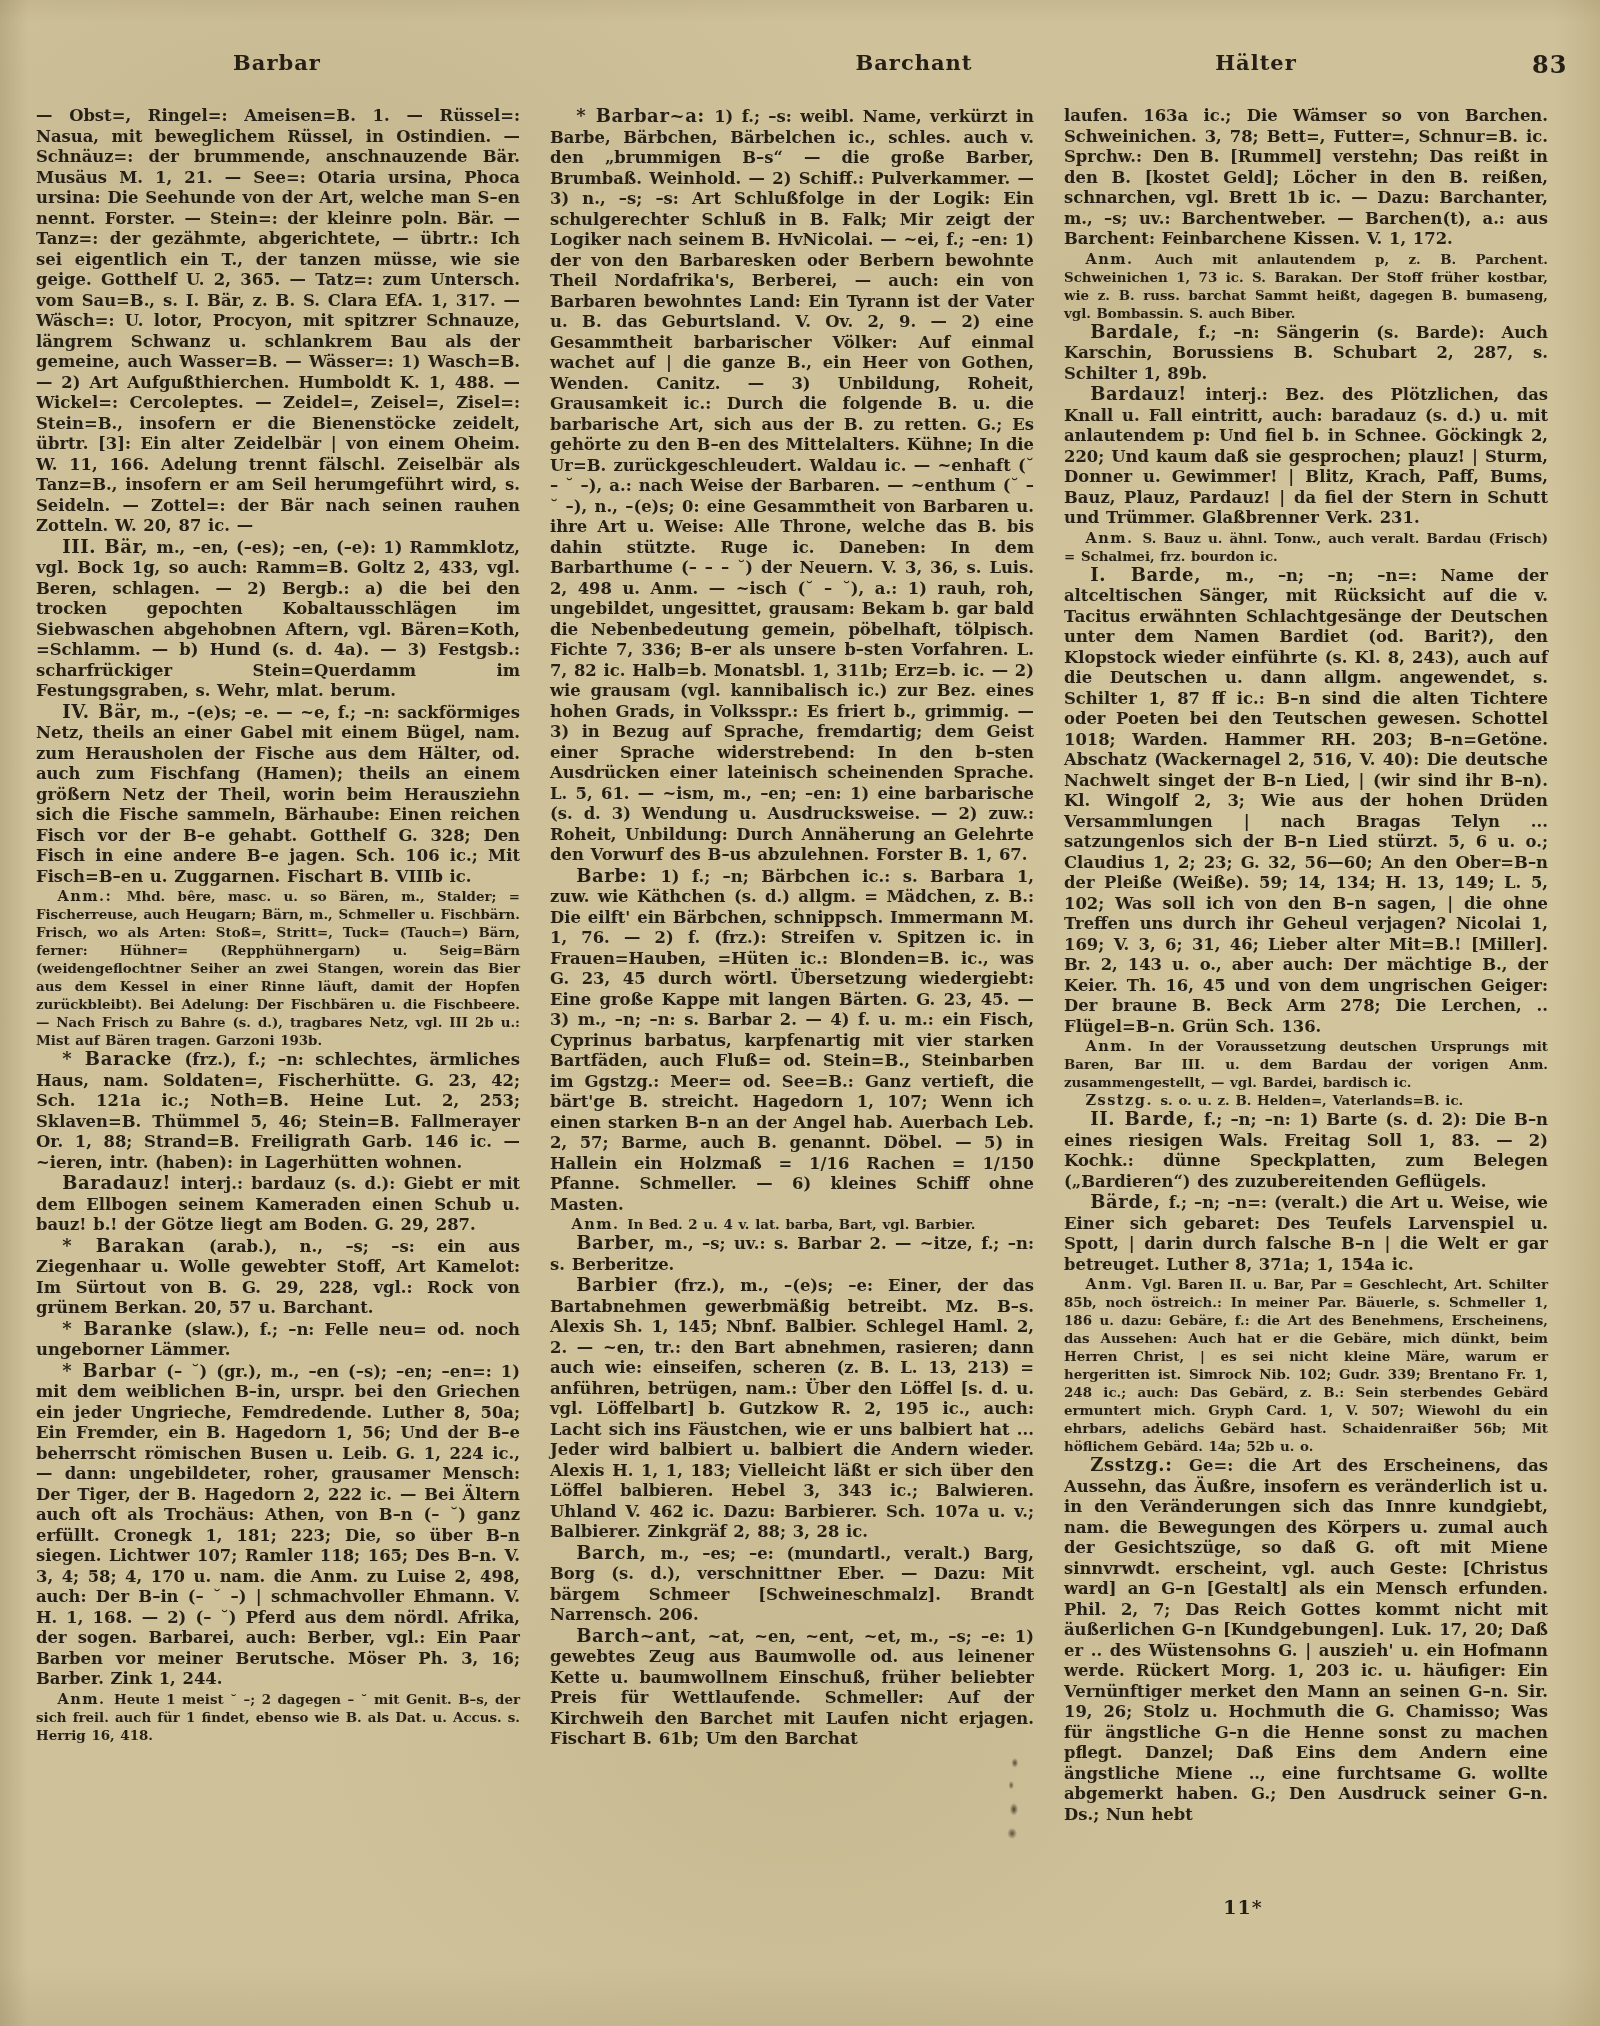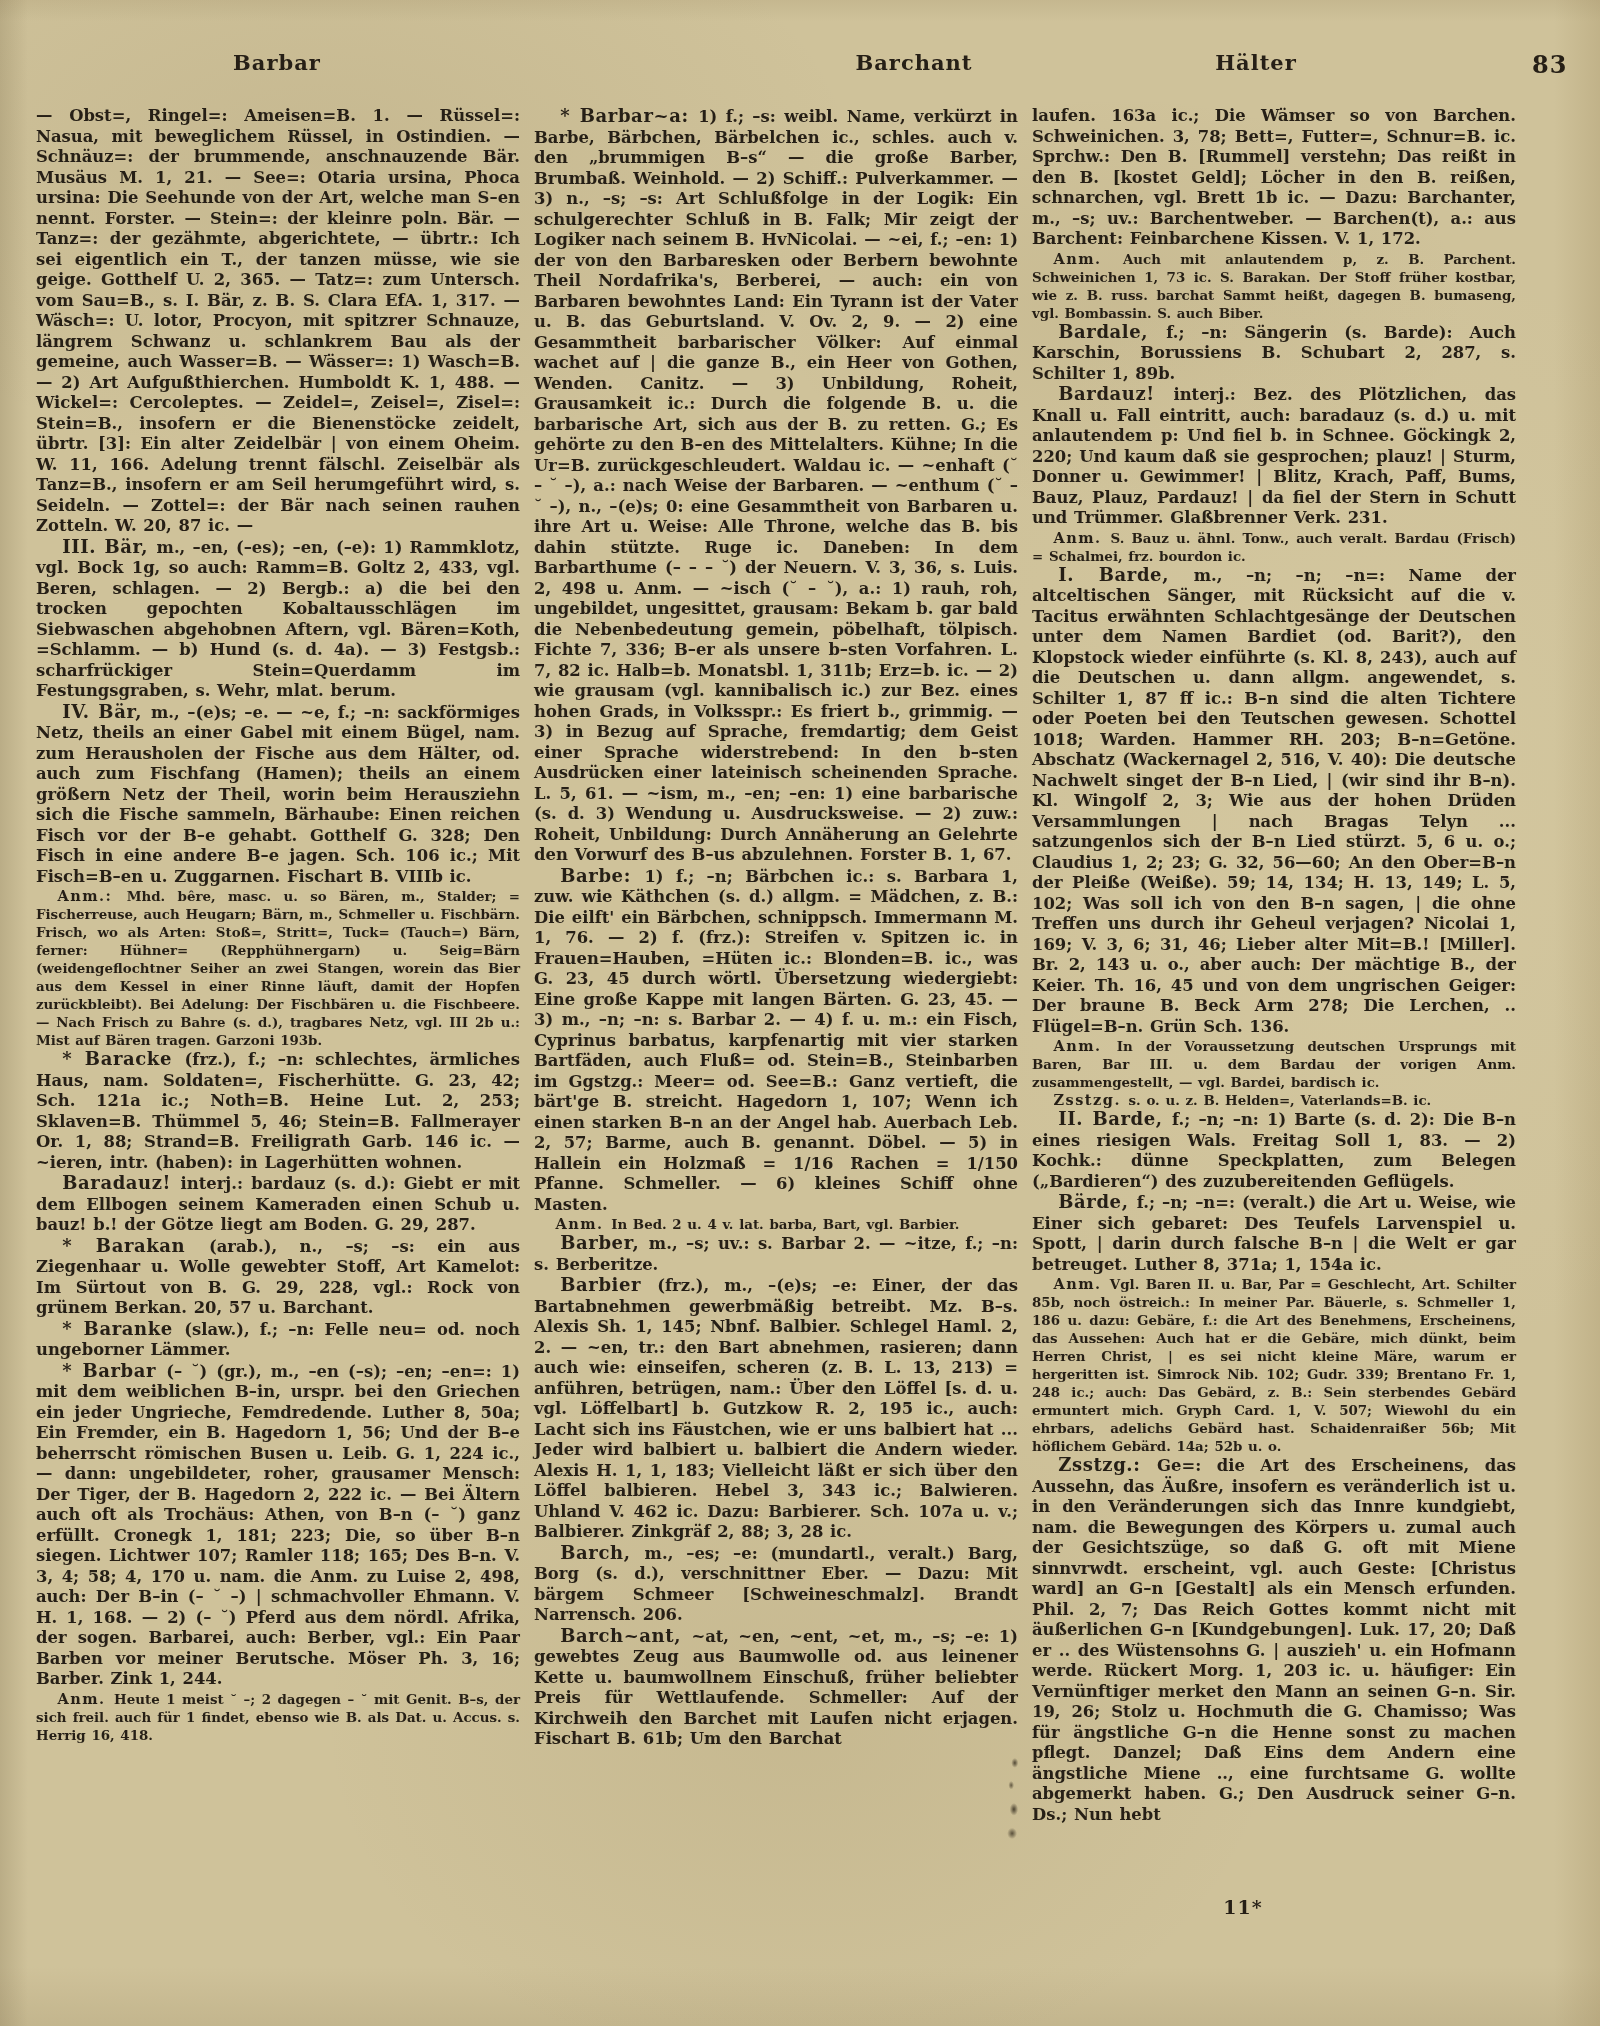--- a/index.html
+++ b/index.html
@@ -21,21 +21,21 @@
       linear-gradient(to left, rgba(150,130,85,0.25) 0px, rgba(150,130,85,0.0) 46px),
       linear-gradient(to bottom, rgba(110,90,50,0.10) 0px, rgba(110,90,50,0.0) 22px),
       linear-gradient(to top, rgba(110,90,50,0.12) 0px, rgba(110,90,50,0.0) 60px);
   }
   .running-head{position:absolute;top:50px;left:0;width:1361px;height:34px;font-weight:bold;}
   .guide-word{position:absolute;transform:translateX(-50%);font-size:21px;letter-spacing:1px;}
   .gw-1{left:277px;}
   .gw-2{left:888px;margin-left:26px;}
   .gw-3{left:1256px;}
   .page-number{position:absolute;left:1532px;font-size:24px;letter-spacing:1px;}
-  .columns{position:absolute;top:106px;left:36px;width:1506px;display:flex;gap:14px;}
+  .columns{position:absolute;top:106px;left:36px;width:1506px;display:flex;gap:30px;}
   .column{flex:0 0 484px;width:484px;text-align:justify;}
   .para{
     margin:0;font-size:16.4px;line-height:20.5px;font-weight:bold;
     text-indent:1.6em;word-spacing:1px;
   }
   .para.noindent{text-indent:0;}
   .para.small{font-size:13.4px;line-height:18px;}
   .lead{font-size:18px;letter-spacing:0.6px;}
   .para.small .lead{font-size:14.5px;letter-spacing:1.5px;}
   .signature-mark{position:absolute;left:1243px;top:1896px;transform:translateX(-50%);

